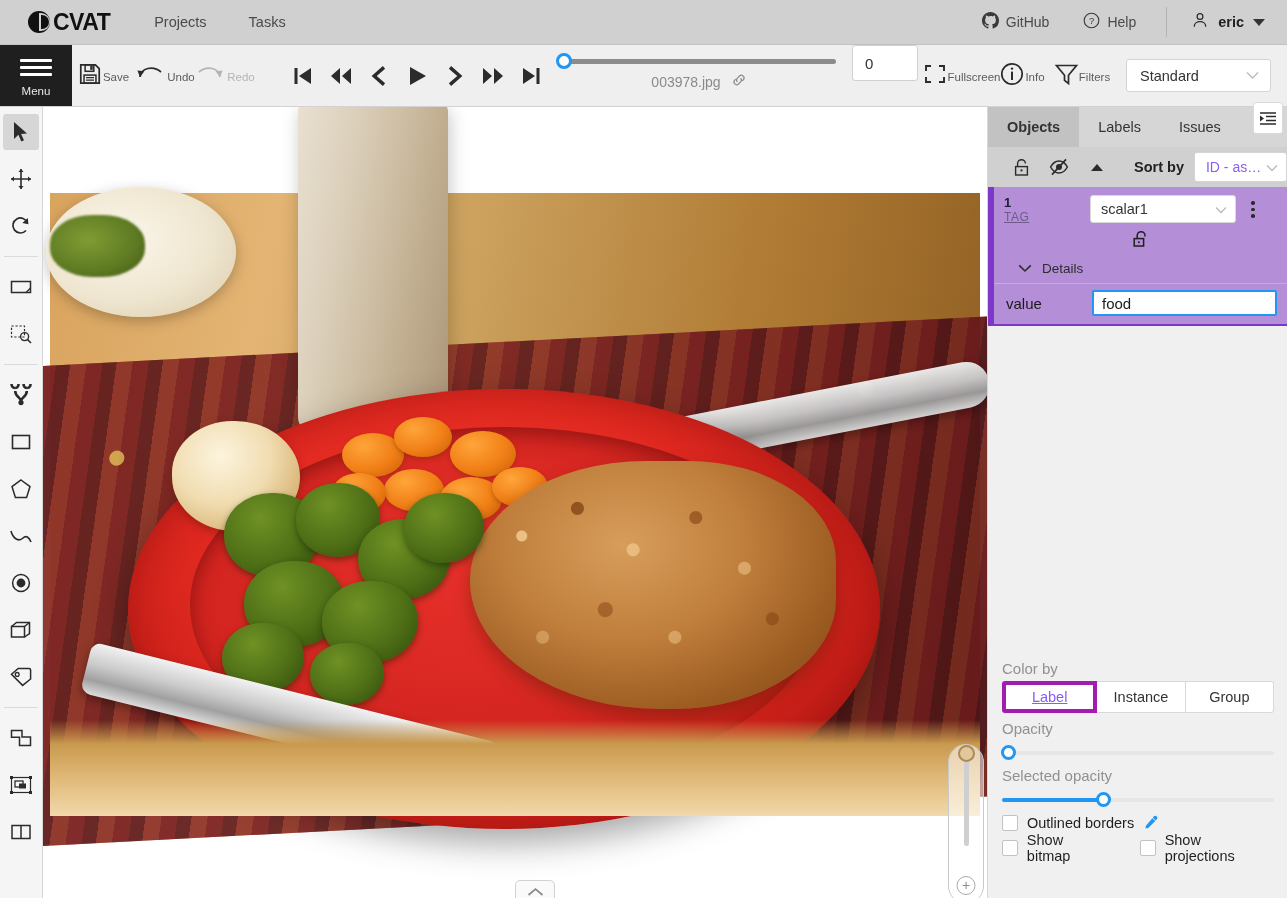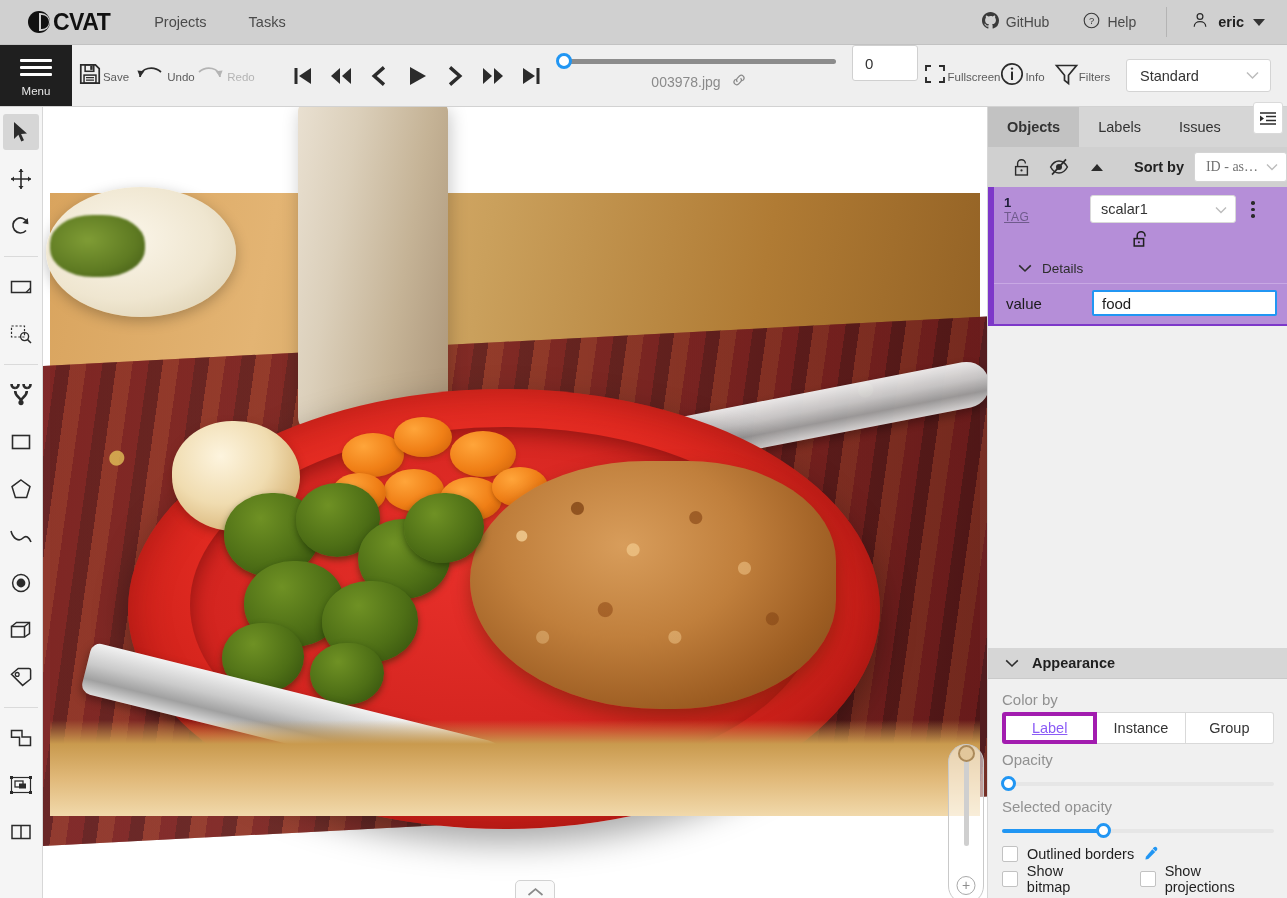--- a/index.html
+++ b/index.html
@@ -316,21 +316,21 @@
   .objbar {
     height: 40px; background: #d0d0d0; display: flex; align-items: center;
     padding: 0 0 0 14px; gap: 0;
   }
   .ob-ico { width: 38px; display: flex; align-items: center; justify-content: center; cursor: pointer; }
   .sortby { margin-left: 18px; font-size: 14.5px; font-weight: bold; color: #222; }
   .sortsel {
     margin-left: 10px; flex: 1; height: 30px; background: #fff;
     border: 1px solid #d4d4d4; border-radius: 3px;
     display: flex; align-items: center; justify-content: space-between;
-    padding: 0 8px 0 11px; font-size: 14px; color: #737373; cursor: pointer; font-family: Liberation Serif, serif;
+    padding: 0 8px 0 11px; font-size: 14px; color: #8b5cf6; cursor: pointer;
   }
 
   
   .tagcard {
     background: #b58ed8; border-left: 6px solid #7d38c9;
     border-bottom: 2px solid #7d38c9;
     padding: 6px 0 0 0; position: relative;
   }
   .tc-top { display: flex; align-items: flex-start; padding: 2px 6px 0 10px; }
   .tc-idblock { width: 86px; }
@@ -830,28 +830,20 @@
         </span>
         <span>Details</span>
       </div>
       <div class="tc-attr">
         <div class="tc-attr-name">value</div>
         <div class="tc-attr-input">food</div>
       </div>
     </div>
 
     <div class="appearance">
-      <div class="app-head">
-        <span>
-          <svg width="14" height="9" viewBox="0 0 14 9">
-              <path d="M1.2 1.4 L7 7 L12.8 1.4" fill="none" stroke="#2d2d2d" stroke-width="1.6"></path>
-            </svg>
-        </span>
-        <span class="app-title">Appearance</span>
-      </div>
       <div class="app-body">
         <div class="app-lbl">Color by</div>
         <div class="radiogrp">
           <div class="rg sel">Label</div>
           <div class="rg">Instance</div>
           <div class="rg">Group</div>
         </div>
 
         <div class="app-lbl">Opacity</div>
         <div class="slider-row">

